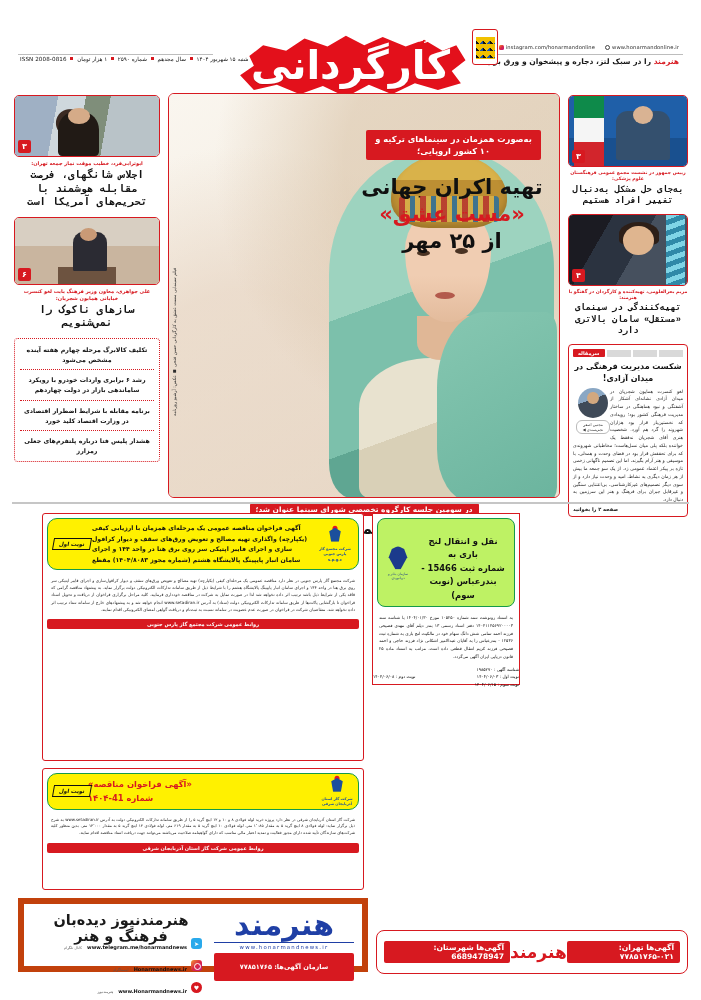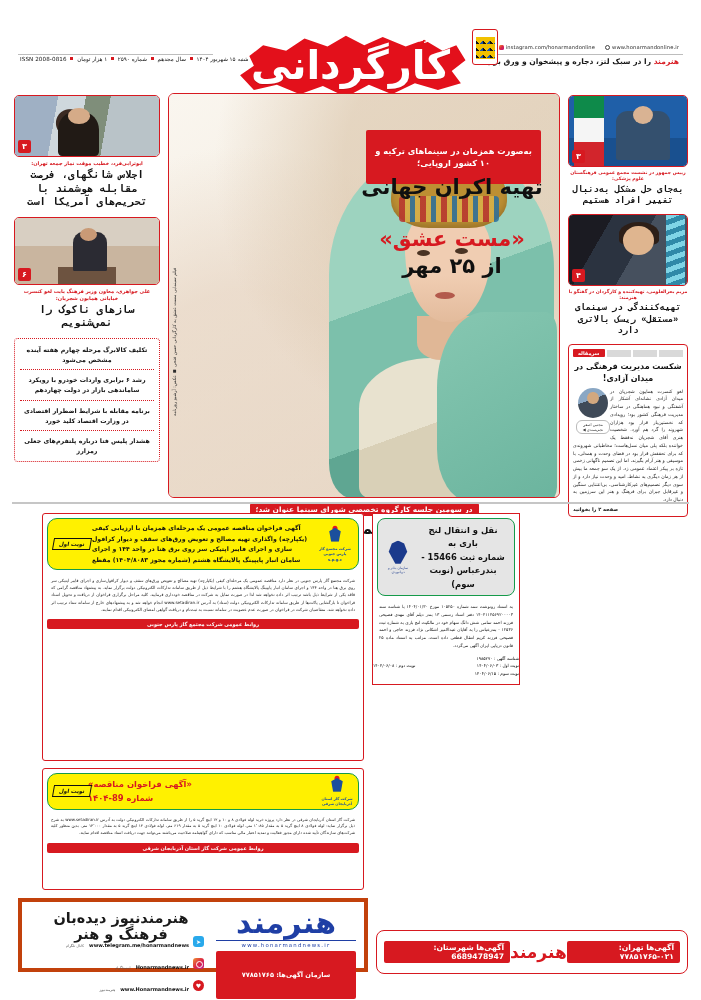--- a/index.html
+++ b/index.html
@@ -192,28 +192,28 @@
   .pt-shoulder {
     position: absolute; left: 40px; top: 256px; width: 180px; height: 140px;
     background: linear-gradient(160deg,#e8e2cf 0 45%, #d9d0b7 45% 100%);
     border-radius: 40% 40% 6% 6% / 36% 36% 8% 8%;
   }
 
   .mh-kicker {
     position: absolute; right: 18px; top: 36px; width: 175px;
     background: #d71920; color: #fff; font-weight: bold;
     font-size: 8.3px; line-height: 1.45; text-align: center;
-    padding: 15px 4px; border-radius: 2px;
+    padding: 3px 4px; border-radius: 2px;
   }
   .mh-main {
     position: absolute; right: 14px; top: 80px; width: 186px;
     text-align: center; color: #101010; font-weight: bold;
     font-size: 21px; line-height: 1.28; letter-spacing: -.4px;
   }
-  .mh-main .red { color: #d71920; margin-top: 25px; }
+  .mh-main .red { color: #d71920; }
   .vcap {
     position: absolute; left: 2px; top: 118px;
     writing-mode: vertical-rl; transform: rotate(180deg);
     font-size: 4.6px; color: #2d2d2d; line-height: 1.9; height: 260px;
     text-align: center;
   }
 
   .lower-strap { position: absolute; left: 168px; top: 503px; width: 392px; }
   .ls-kicker {
     display: block; margin: 0 auto; background: #d71920; color: #fff;
@@ -331,49 +331,49 @@
     padding: 3px 8px 4px; font-size: 4.2px; color: #1a1a1a;
     line-height: 1.7; text-align: justify;
   }
   .tender-foot {
     background: #d71920; color: #fff; font-size: 5px; font-weight: bold;
     text-align: center; padding: 2px; margin: 2px 4px 3px; border-radius: 2px;
   }
 
   
   .lenj-head {
-    background: #e5e5e5; border: 1.3px solid #159a4a; border-radius: 8px;
-    margin: 4px; padding: 5px 6px 4px 40px; min-height: 46px;
+    background: #bef264; border: 1.3px solid #159a4a; border-radius: 8px;
+    margin: 4px; padding: 16px 6px 4px 40px; min-height: 46px;
     position: relative;
   }
   .lenj-head .ttl { font-size: 8.4px; font-weight: bold; color: #111; line-height: 1.6; text-align: center; }
   .lenj-logo { position: absolute; left: 4px; top: 50%; transform: translateY(-50%); width: 32px; text-align: center; }
   .lenj-mark {
     width: 22px; height: 24px; margin: 0 auto; background: #1b3a8c;
     clip-path: polygon(50% 0, 78% 12%, 92% 46%, 62% 96%, 38% 96%, 8% 46%, 22% 12%);
   }
   .lenj-cap { font-size: 3.3px; color: #1b3a8c; margin-top: 1px; }
   .lenj-body { padding: 3px 6px; font-size: 4.3px; line-height: 1.8; color: #161616; text-align: justify; direction: rtl; }
   .lenj-lines { margin-top: 2px; font-size: 4.3px; line-height: 1.8; }
   .lenj-lines div { display: flex; justify-content: space-between; }
 
   
-  .foot-left { position: absolute; left: 18px; top: 898px; width: 350px; height: 74px; border: 4px solid #c2410c; background: #fff; }
+  .foot-left { position: absolute; left: 18px; top: 898px; width: 350px; height: 74px; border: 6px solid #c2410c; background: #fff; }
   .fl-logo { position: absolute; right: 8px; top: 6px; width: 140px; text-align: center; }
   .fl-word {
     font-size: 30px; font-weight: bold; color: #d71920; line-height: 1; letter-spacing: -1px;
   }
   .fl-word span { color: #1f3fa5; }
   .fl-url {
     direction: ltr; font-size: 5.4px; color: #1f3fa5; letter-spacing: 1.2px;
     border-top: 1px solid #1f3fa5; margin-top: 2px; padding-top: 1px;
   }
   .fl-ads {
     margin-top: 3px; background: #d71920; color: #fff; font-size: 6.6px;
-    font-weight: bold; padding: 20px 4px; border-radius: 2px;
+    font-weight: bold; padding: 10px 4px; border-radius: 2px;
   }
   .fl-title {
     position: absolute; right: 152px; top: 8px; left: 8px;
     font-size: 14.5px; font-weight: bold; color: #1a1a1a; text-align: center;
     letter-spacing: -.3px;
   }
   .fl-socials { position: absolute; right: 160px; top: 30px; }
   .fs-row { display: flex; align-items: center; gap: 4px; margin-bottom: 3px; }
   .fs-ico { width: 11px; height: 11px; border-radius: 3px; flex: none; position: relative; }
   .fs-ico.tg { background: #29a9eb; }
@@ -513,21 +513,21 @@
 
     <div class="cr-photo2 redframe">
       <div class="r2-img">
         <div class="stripe"></div>
         <div class="hair"></div>
         <div class="fc"></div>
       </div>
       <div class="pgnum">۴</div>
     </div>
     <div class="kicker cr-kicker">مریم بحرالعلومی، تهیه‌کننده و کارگردان در گفتگو با هنرمند:</div>
-    <div class="hl cr-hl">تهیه‌کنندگی در سینمای «مستقل» ریسک بالاتری دارد</div>
+    <div class="hl cr-hl">تهیه‌کنندگی در سینمای «مستقل» سامان بالاتری دارد</div>
 
     <div class="edbox">
       <div class="ed-tabs">
         <span class="ed-tab"></span>
         <span class="ed-tab"></span>
         <span class="ed-tab"></span>
         <span class="ed-label">سرمقاله</span>
       </div>
       <div class="ed-title">شکست مدیریت فرهنگی در میدان آزادی!</div>
       <div class="ed-author">
@@ -555,21 +555,21 @@
       </div>
     </div>
     <div class="tender-body">شرکت مجتمع گاز پارس جنوبی در نظر دارد مناقصه عمومی یک مرحله‌ای کیفی (یکپارچه) تهیه مصالح و تعویض ورق‌های سقف و دیوار کرافول‌سازی و اجرای فایبر اپتیکی سر روی برق هنا در واحد ۱۴۴ و اجرای سامان انبار پایپینگ پالایشگاه هشتم را با شرایط ذیل از طریق سامانه تدارکات الکترونیکی دولت برگزار نماید. به پیشنهاد مناقصه گرامی که فاقد یکی از شرایط ذیل باشد ترتیب اثر داده نخواهد شد لذا در صورت تمایل به شرکت در مناقصه خودداری فرمایید. کلیه مراحل برگزاری فراخوان از دریافت و تحویل اسناد فراخوان تا بازگشایی پاکت‌ها از طریق سامانه تدارکات الکترونیکی دولت (ستاد) به آدرس www.setadiran.ir انجام خواهد شد و به پیشنهادهای خارج از سامانه ستاد ترتیب اثر داده نخواهد شد. متقاضیان شرکت در فراخوان در صورت عدم عضویت در سامانه نسبت به ثبت‌نام و دریافت گواهی امضای الکترونیکی اقدام نمایند.</div>
     <div class="tender-foot">روابط عمومی شرکت مجتمع گاز پارس جنوبی</div>
   </div>
 
   <div class="ad tender" style="left:42px; top:768px; width:322px; height:122px;">
     <div class="tender-head" style="min-height:30px; padding:3px 40px;">
       <div class="nobat">نوبت اول</div>
       <div class="ttl" style="font-size:8.4px; color:#d71920;">«آگهی فراخوان مناقصه»</div>
-      <div class="ttl" style="font-size:8.4px; color:#d71920;">شماره 89-۱۴۰۴</div>
+      <div class="ttl" style="font-size:8.4px; color:#d71920;">شماره 41-۱۴۰۴</div>
       <div class="org-logo" style="right:3px;">
         <div class="org-mark">
             <b></b>
             <i></i>
           </div>
         <div class="org-name">شرکت گاز استان آذربایجان شرقی</div>
       </div>
     </div>
     <div class="tender-body" style="font-size:4px;">شرکت گاز استان آذربایجان شرقی در نظر دارد پروژه خرید لوله فولادی ۸ و ۱۰ و ۱۲ اینچ گرید ۵ را از طریق سامانه تدارکات الکترونیکی دولت به آدرس www.setadiran.ir به شرح ذیل برگزار نماید: لوله فولادی ۸ اینچ گرید ۵ به مقدار ۱٬۰۸۵ متر، لوله فولادی ۱۰ اینچ گرید ۵ به مقدار ۶۱۹ متر، لوله فولادی ۱۲ اینچ گرید ۵ به مقدار ۱۲٬۰۰۰ متر. بدین منظور کلیه شرکت‌های سازندگان تأیید شده دارای مجوز فعالیت و تمدید اعتبار مالی مناسب که دارای گواهینامه صلاحیت می‌باشند می‌توانند جهت دریافت اسناد مناقصه اقدام نمایند.</div>
     <div class="tender-foot">روابط عمومی شرکت گاز استان آذربایجان شرقی</div>

